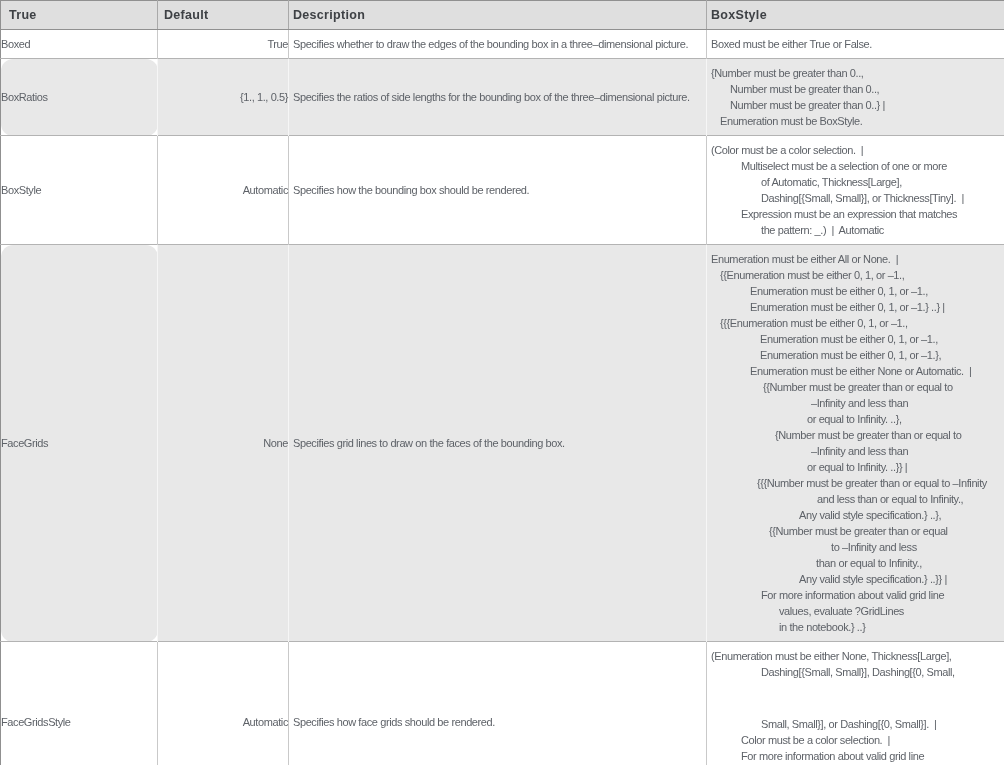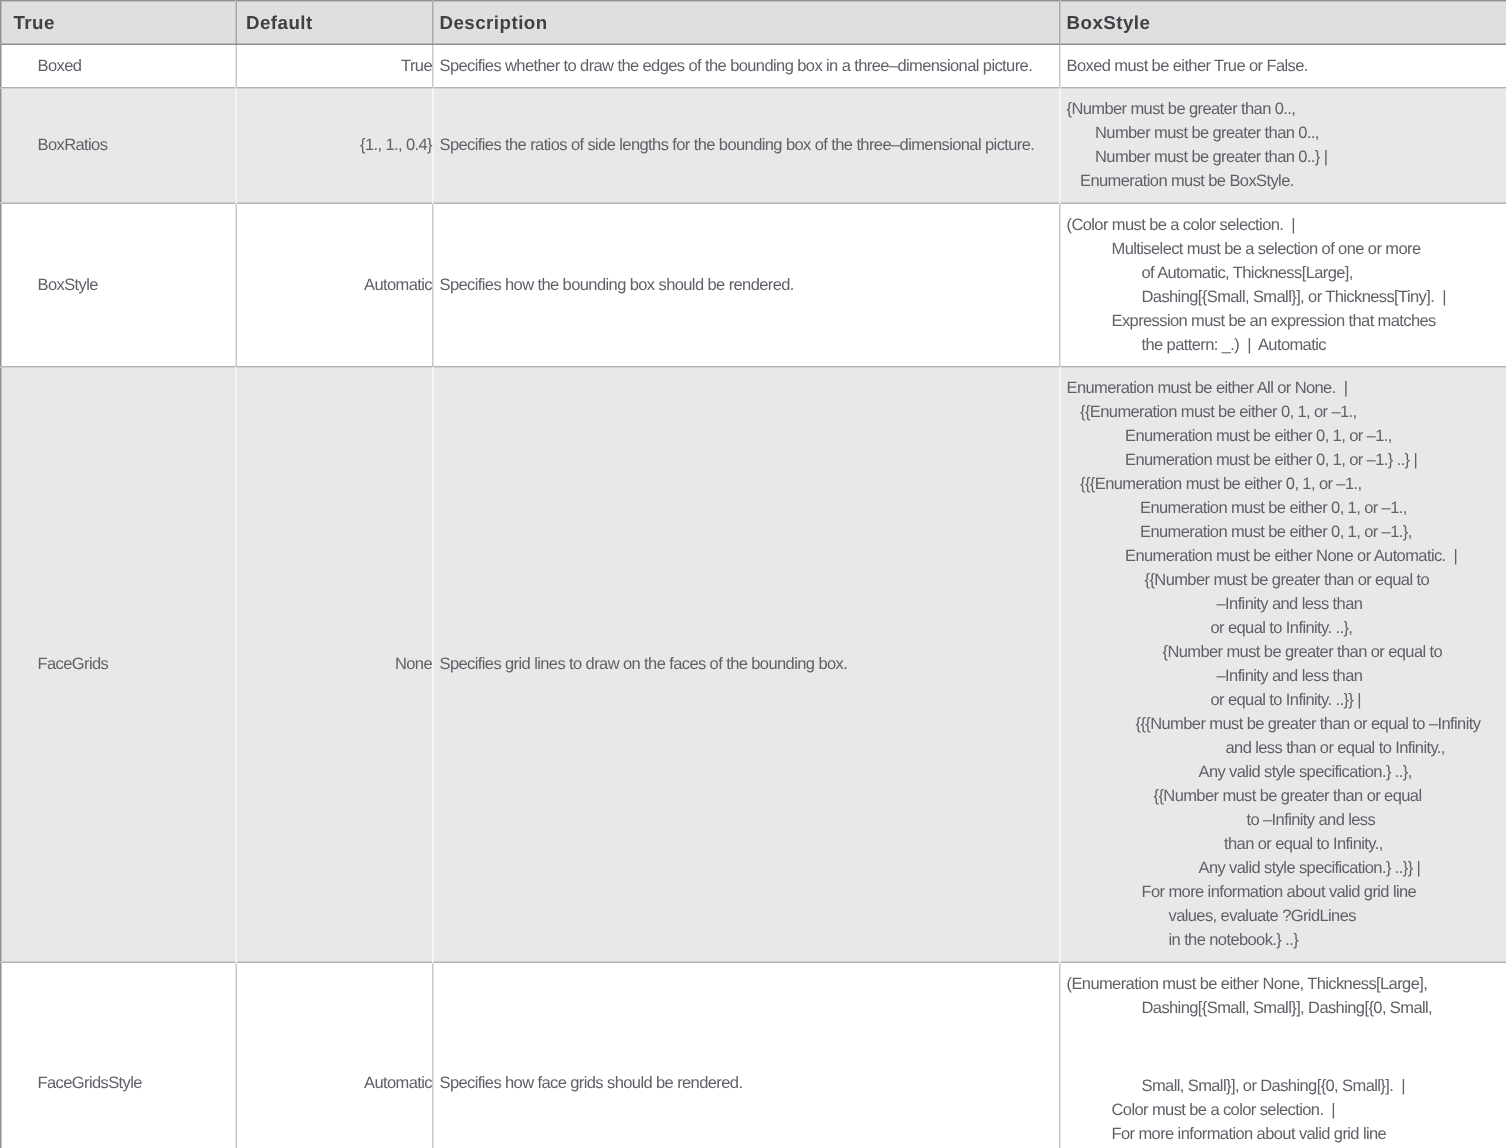--- a/index.html
+++ b/index.html
@@ -49,21 +49,21 @@
     border-top: 1px solid var(--row-border, #b3b3b3);
     padding: 0;
     white-space: nowrap;
     overflow: visible;
   }
   td:last-child { border-right: none; }
   tr.striped td {
     background: var(--stripe-bg, #e8e8e8);
     border-right-color: #f6f6f6;
   }
-  td.name-cell    { padding-left: 24px; }
+  td.name-cell    { padding-left: 0; border-radius: 12px; }
   td.default-cell { padding-left: 6px; text-align: right; }
   td.desc-cell    { padding-left: 4px; }
   td.pattern-cell { padding: 6px 0 6px 4px; }
 
   .pattern-line {
     white-space: pre;
     line-height: 16px;
   }
 </style>
 </head>
@@ -90,21 +90,21 @@
         <td class="default-cell">True</td>
         <td class="desc-cell">Specifies whether to draw the edges of the bounding box in a three–dimensional picture.</td>
         <td class="pattern-cell">
           <div>
             <div class="pattern-line" style="padding-left: 0px;">Boxed must be either True or False.</div>
           </div>
         </td>
       </tr>
       <tr class="striped" style="height: 74px;">
         <td class="name-cell">BoxRatios</td>
-        <td class="default-cell">{1., 1., 0.4}</td>
+        <td class="default-cell">{1., 1., 0.5}</td>
         <td class="desc-cell">Specifies the ratios of side lengths for the bounding box of the three–dimensional picture.</td>
         <td class="pattern-cell">
           <div>
             <div class="pattern-line" style="padding-left: 0px;">{Number must be greater than 0..,</div>
             <div class="pattern-line" style="padding-left: 19px;">Number must be greater than 0..,</div>
             <div class="pattern-line" style="padding-left: 19px;">Number must be greater than 0..} |</div>
             <div class="pattern-line" style="padding-left: 9px;">Enumeration must be BoxStyle.</div>
           </div>
         </td>
       </tr>

